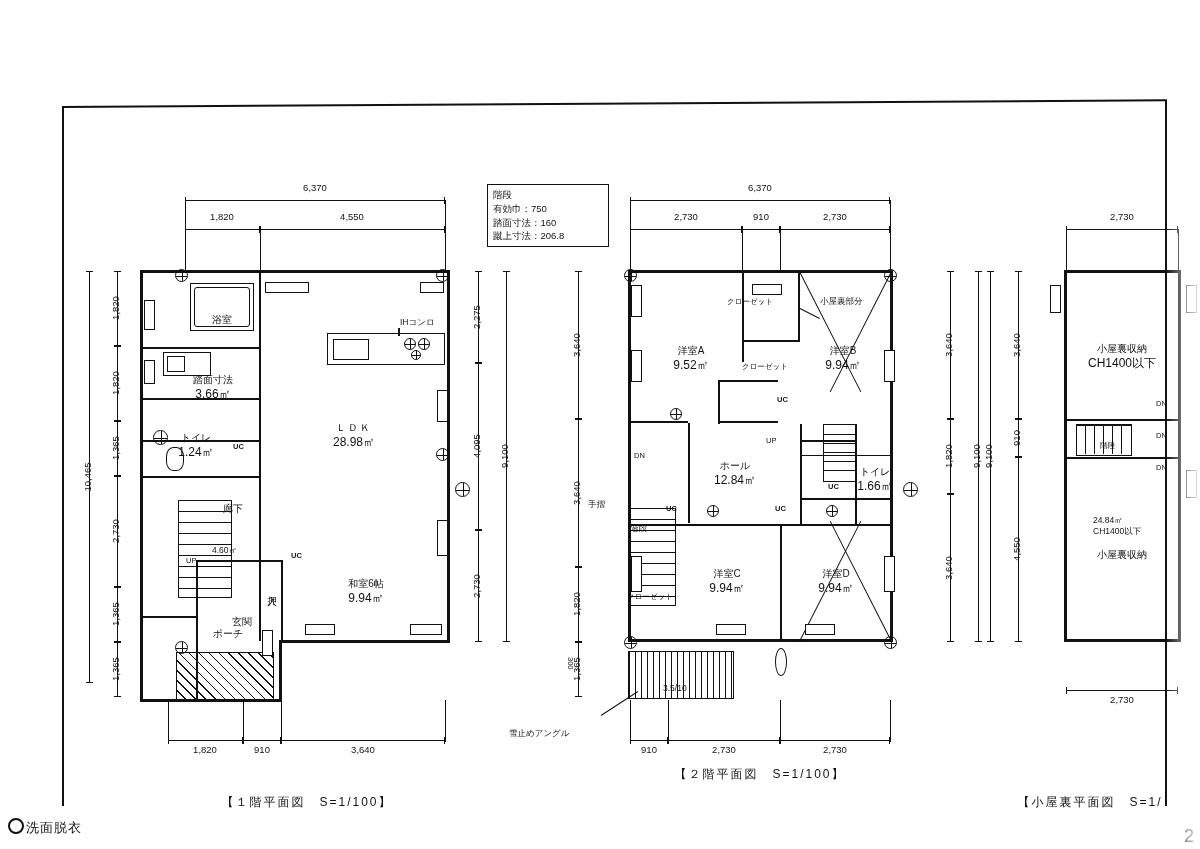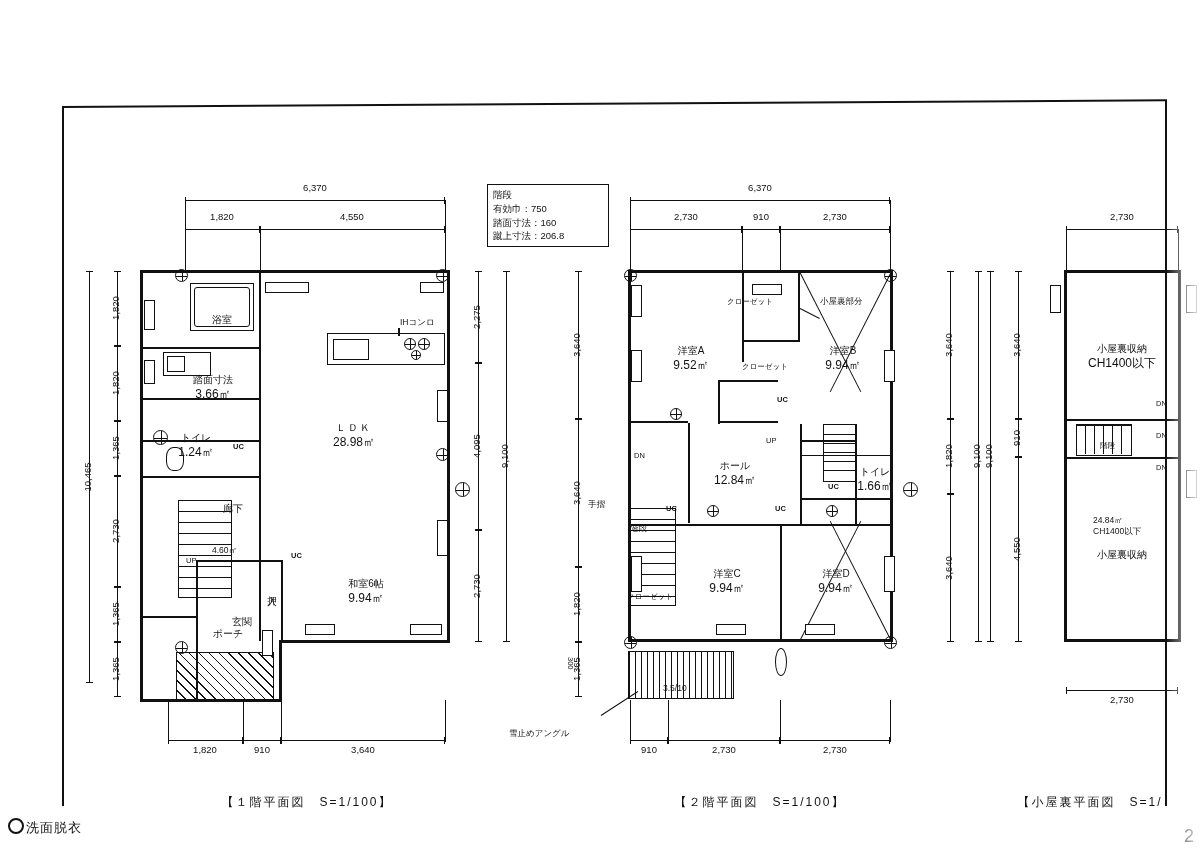--- a/index.html
+++ b/index.html
@@ -382,21 +382,21 @@
     <div class="win" style="left:631px;top:285px;width:9px;height:30px;"></div>
     <div class="win" style="left:631px;top:350px;width:9px;height:30px;"></div>
     <div class="win" style="left:631px;top:556px;width:9px;height:34px;"></div>
     <div class="win" style="left:884px;top:350px;width:9px;height:30px;"></div>
     <div class="win" style="left:884px;top:556px;width:9px;height:34px;"></div>
     <div class="win" style="left:716px;top:624px;width:28px;height:9px;"></div>
     <div class="win" style="left:805px;top:624px;width:28px;height:9px;"></div>
     <div class="win" style="left:752px;top:284px;width:28px;height:9px;"></div>
     <div class="win" style="left:775px;top:648px;width:10px;height:26px;border-radius:50%;"></div>
 
-    <div class="caption" style="left:760px;top:794px;">【２階平面図　S=1/100】</div>
+    <div class="caption" style="left:760px;top:766px;">【２階平面図　S=1/100】</div>
   </div>
 
   <div>
 
     <div class="dimline" style="left:1066px;top:229px;width:112px;"></div>
     <div class="dim" style="left:1122px;top:211px;">2,730</div>
     <div class="ln vl" style="left:1066px;top:229px;height:42px;"></div>
     <div class="ln vl" style="left:1178px;top:229px;height:42px;"></div>
 
     <div class="dimlinev" style="left:990px;top:271px;height:371px;"></div>

